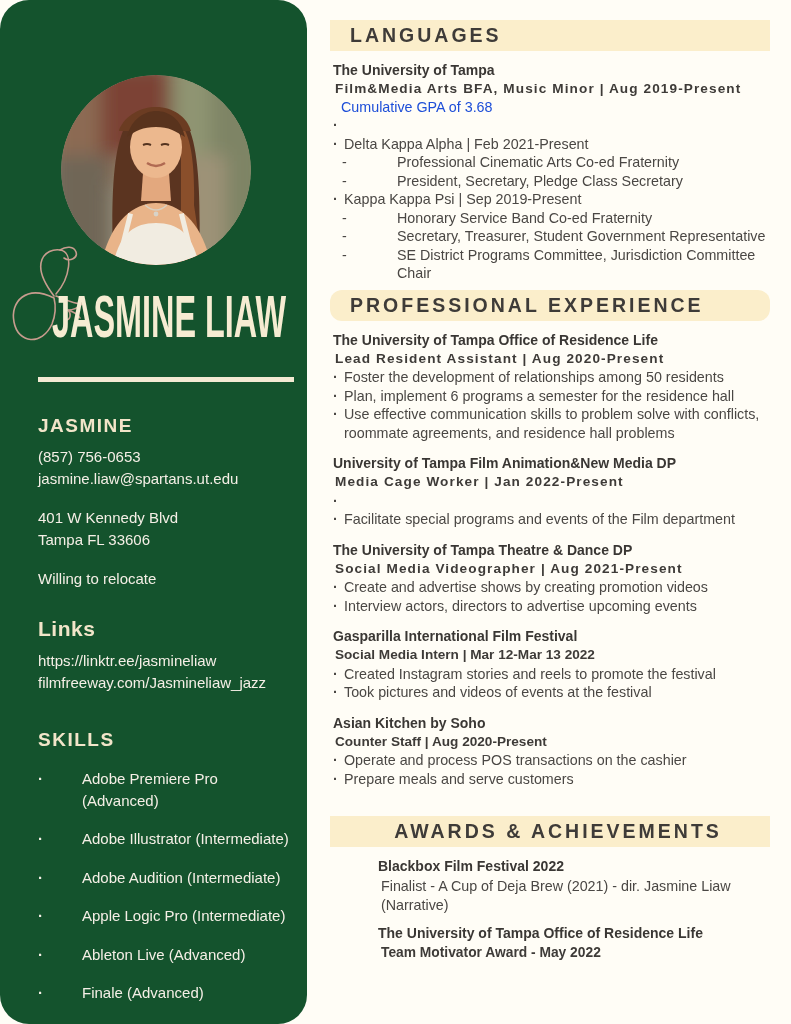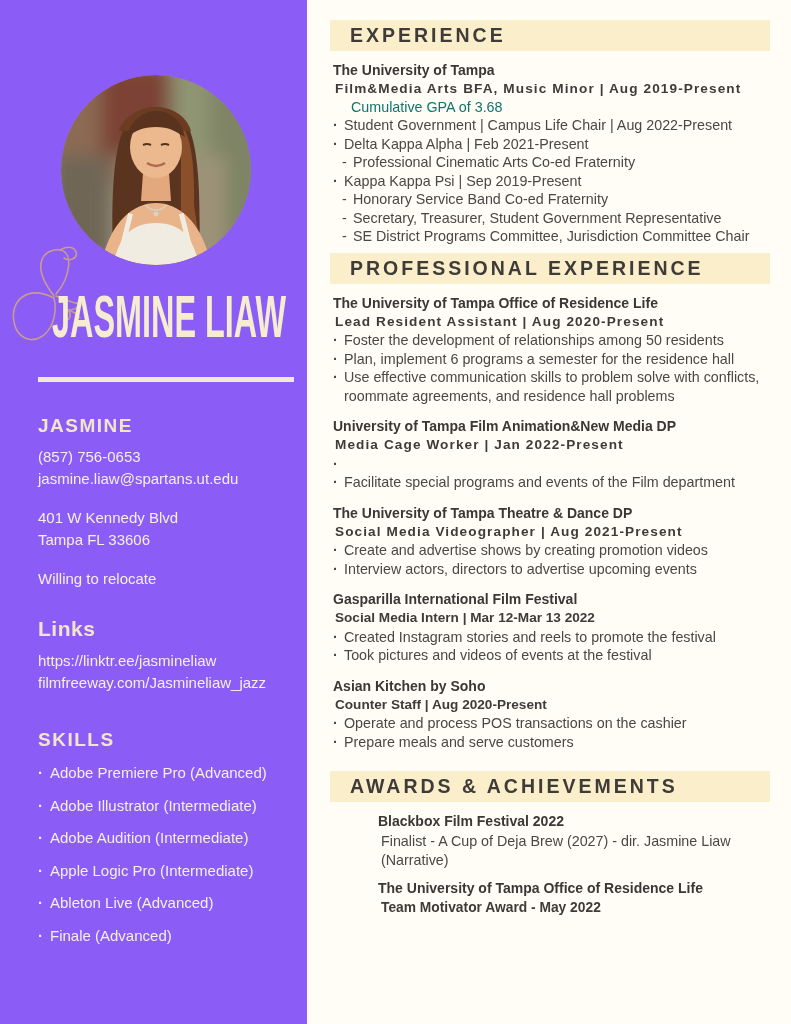--- a/index.html
+++ b/index.html
@@ -5,22 +5,22 @@
   html,body { margin:0; padding:0; background:#e9e6e0; }
   * { box-sizing:border-box; }
   .page {
     width:791px; height:1024px; margin:0 auto;
     display:flex; background:#fffdf6; overflow:hidden;
     font-family:"Liberation Sans", sans-serif; color:#474440;
   }
 
   
   .sidebar {
-    width:307px; flex:0 0 307px; background:#8b5cf6;
-    position:relative; color:#f3ece0;
+    width:307px; flex:0 0 307px; background:#14532d;
+    position:relative; color:#f3ece0;border-radius:29px;
   }
   .photo-wrap {
     width:190px; height:190px; border-radius:50%;
     overflow:hidden; margin:75px auto 0 61px;
   }
   .photo-wrap svg { display:block; }
   .butterfly { position:absolute; left:8px; top:244px; width:105px; height:112px; }
   .name {
     margin:24px 0 0 52px; padding:0; white-space:nowrap;
     font-weight:bold; font-size:54px; line-height:1;
@@ -37,43 +37,43 @@
   .side-h.titlecase { letter-spacing:0.5px; font-size:21px; }
   .contact-sec { margin-top:33px; }
   .side-line { font-size:15px; line-height:22px; color:#f5efe6; }
   .gap-s { height:9px; } .gap-m { height:17px; }
   .links-sec { margin-top:27px; }
   .skills-sec { margin-top:35px; }
   .langs-sec { margin-top:44px; }
   .side-bullet { display:flex; font-size:15px; line-height:21.5px; color:#f5efe6; }
   .side-bullet .mk { width:12px; flex:0 0 12px; margin-left:-12px; text-align:left; }
   .side-bullet .mk::before { content:"·"; font-weight:bold; }
-  .skills-sec .side-bullet, .langs-sec .side-bullet { margin-top:11px; }
+  .skills-sec .side-bullet, .langs-sec .side-bullet { margin-top:17px;gap:32px; }
   .side-list { margin-top:8px; padding-left:12px; }
 
   
   .main { flex:1; padding:20px 21px 0 23px; }
   .banner {
     background:#fbeecb; color:#3e3b38;
     font-size:19.5px; font-weight:bold; letter-spacing:3px;
     padding:4px 4px 4px 20px; margin-bottom:11px;
   }
   .block { margin-bottom:13px; padding-left:3px; }
   .block-title { margin:0; font-size:14px; font-weight:bold; color:#3a3734; line-height:1.2; }
   .role { font-size:13.6px; font-weight:bold; color:#3e3b38; line-height:1.3; margin:1px 0 1px 2px; }
   .role.spaced { letter-spacing:1.1px; }
-  .plain-line { font-size:14.3px; line-height:1.26; color:#0f766e; margin-left:18px; }
+  .plain-line { font-size:14.3px; line-height:1.26; color:#1d4ed8; margin-left:8px; }
   .bullet { display:flex; font-size:14.3px; line-height:18.5px; color:#4a4744; }
   .bullet .mk { flex:0 0 11px; text-align:left; }
   .bullet .mk::before { content:"·"; font-weight:bold; }
-  .bullet.sub { padding-left:9px; }
+  .bullet.sub { padding-left:9px;gap:44px; }
   .bullet.sub .mk::before { content:"-"; font-weight:normal; }
   .edu-block { margin-bottom:7px; }
-  .xp-banner { margin-top:0px; }
-  .aw-banner { margin-top:20px; }
+  .xp-banner { margin-top:0px;border-radius:12px; }
+  .aw-banner { margin-top:28px;text-align:center; }
   .award-sub { font-size:14.3px; line-height:1.3; color:#4a4744; margin-left:3px; }
   .award-sub.bold { font-weight:bold; font-size:13.8px; color:#3e3b38; }
   .award-block { margin-bottom:11px;margin-left:45px; }
   .mt2 { margin-top:2px; }
 </style>
 </head>
 <body>
 
 <div class="page">
 
@@ -184,37 +184,40 @@
             <span class="mk"></span>
             <span>Finale (Advanced)</span>
           </div>
       </div>
     </section>
 
   </aside>
 
   <main class="main">
 
-    <div class="banner">EXPERIENCE</div>
+    <div class="banner">LANGUAGES</div>
 
     <section class="block edu-block">
       <h3 class="block-title">The University of Tampa</h3>
       <div class="role spaced">Film&amp;Media Arts BFA, Music Minor | Aug 2019-Present</div>
       <div class="plain-line">Cumulative GPA of 3.68</div>
       <div class="bullet">
           <span class="mk"></span>
-          <span>Student Government | Campus Life Chair | Aug 2022-Present</span>
         </div>
       <div class="bullet">
           <span class="mk"></span>
           <span>Delta Kappa Alpha | Feb 2021-Present</span>
         </div>
       <div class="bullet sub">
           <span class="mk"></span>
           <span>Professional Cinematic Arts Co-ed Fraternity</span>
+        </div>
+      <div class="bullet sub">
+          <span class="mk"></span>
+          <span>President, Secretary, Pledge Class Secretary</span>
         </div>
       <div class="bullet">
           <span class="mk"></span>
           <span>Kappa Kappa Psi | Sep 2019-Present</span>
         </div>
       <div class="bullet sub">
           <span class="mk"></span>
           <span>Honorary Service Band Co-ed Fraternity</span>
         </div>
       <div class="bullet sub">
@@ -294,21 +297,21 @@
       <div class="bullet">
           <span class="mk"></span>
           <span>Prepare meals and serve customers</span>
         </div>
     </section>
 
     <div class="banner aw-banner">AWARDS &amp; ACHIEVEMENTS</div>
 
     <section class="block award-block">
       <h3 class="block-title">Blackbox Film Festival 2022</h3>
-      <div class="award-sub mt2">Finalist - A Cup of Deja Brew (2027) - dir. Jasmine Liaw (Narrative)</div>
+      <div class="award-sub mt2">Finalist - A Cup of Deja Brew (2021) - dir. Jasmine Liaw (Narrative)</div>
     </section>
 
     <section class="block award-block">
       <h3 class="block-title">The University of Tampa Office of Residence Life</h3>
       <div class="award-sub bold mt2">Team Motivator Award - May 2022</div>
     </section>
 
   </main>
 </div>
 

